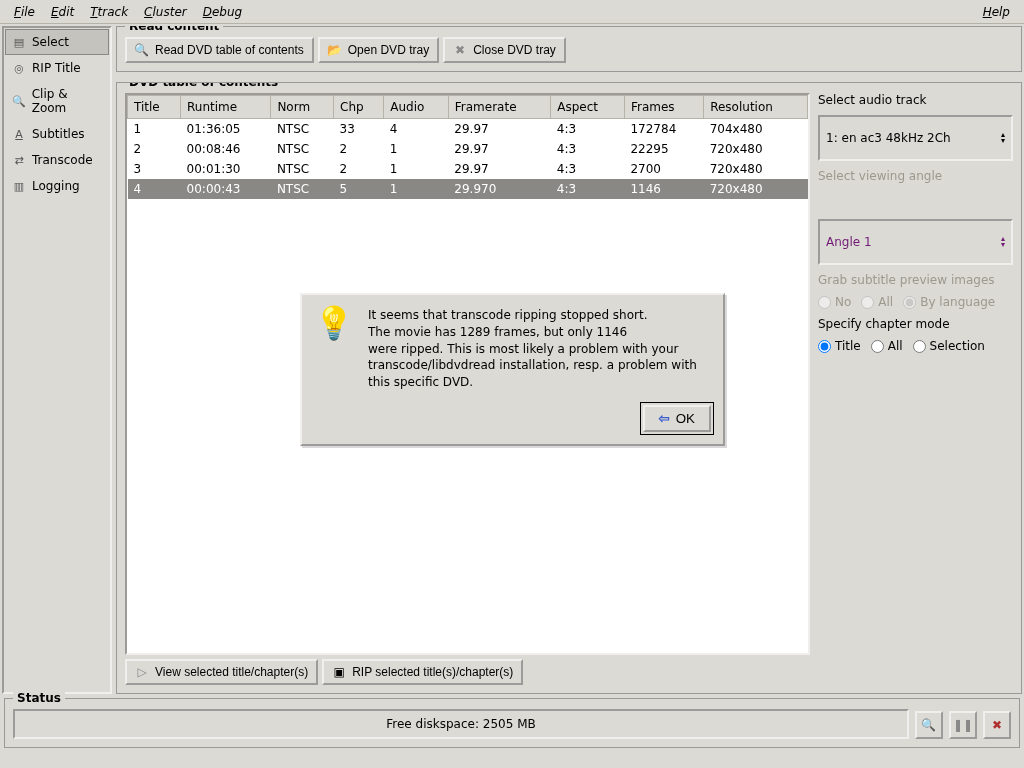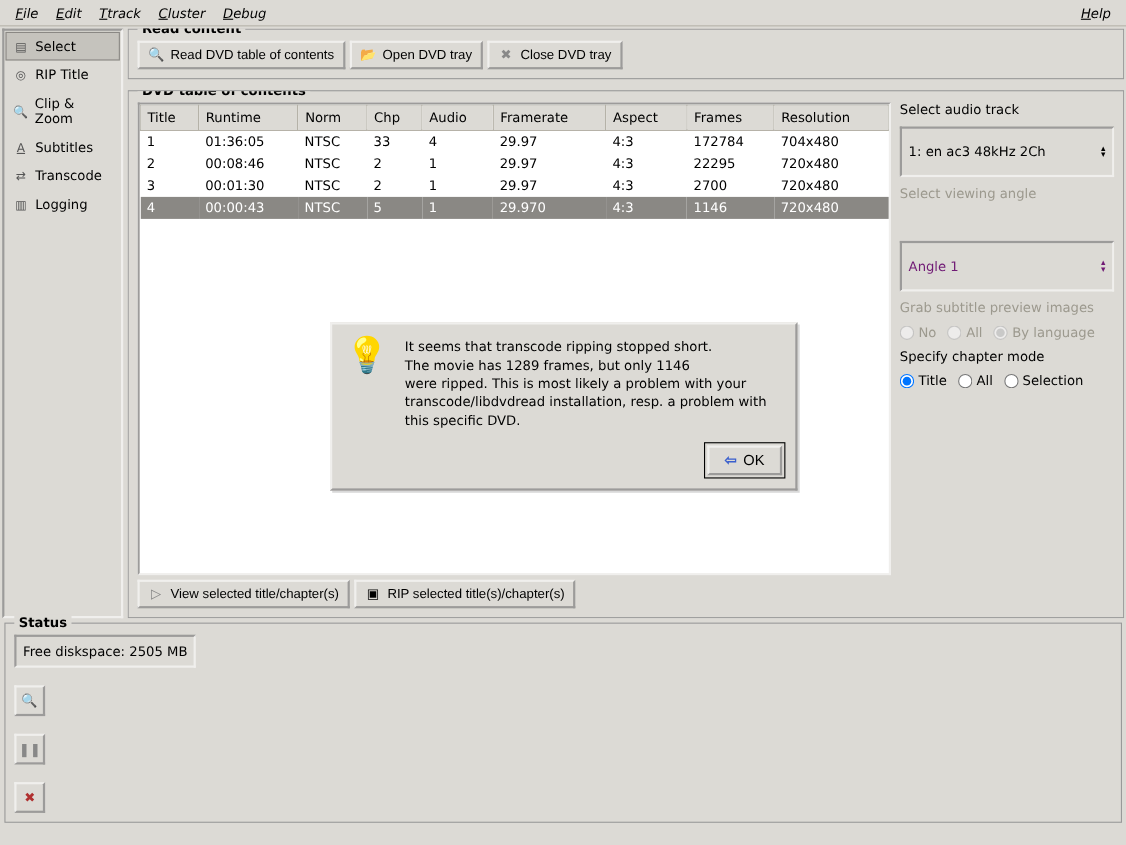--- a/index.html
+++ b/index.html
@@ -111,21 +111,21 @@
 }
 .combo.disabled { color: #701a75; margin-top: 28px; }
 .spin { display:flex; flex-direction:column; font-size:8px; line-height:6px; }
 .radio-row { display: flex; align-items: center; gap: 10px; flex-wrap: wrap; }
 .radio { display: inline-flex; align-items: center; gap: 4px; }
 .radio input { margin: 0; }
 
 .bottom-btnrow { display: flex; gap: 4px; padding: 4px 0 0 0; }
 
 .status-group { margin: 2px 4px 20px 4px; }
-.status-inner { display: flex; align-items: flex-start; gap: 16px; flex-direction: column; }
+.status-inner { display: flex; align-items: flex-end; gap: 6px; }
 .status-bar {
   flex: 1;
   background: #dcdad5;
   border: 2px inset #f0efed;
   padding: 6px;
   text-align: center;
 }
 .sq-btn {
   width: 28px; height: 28px;
   border: 2px outset #f0efed;

